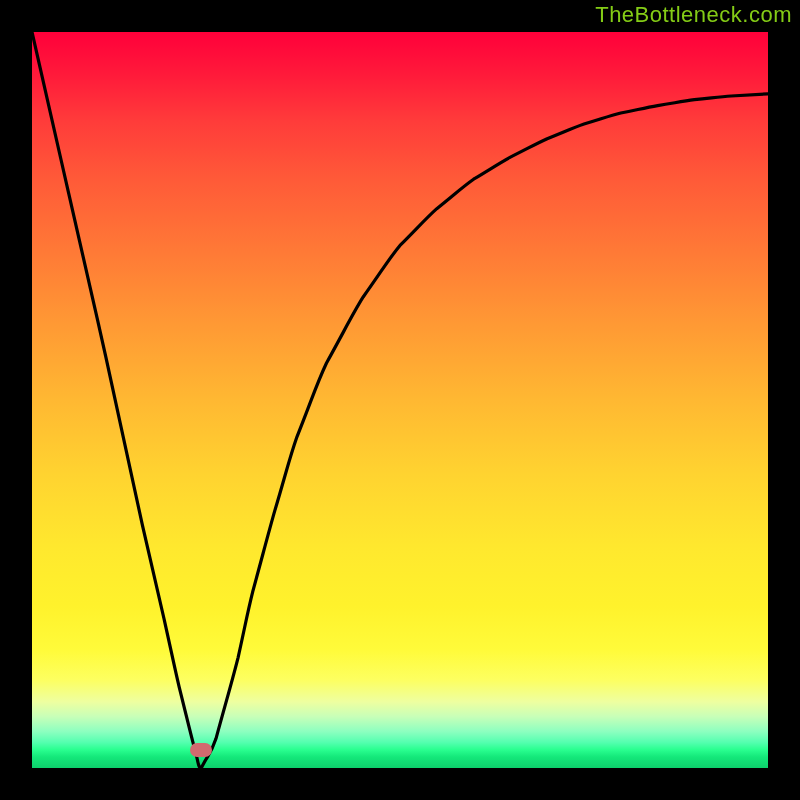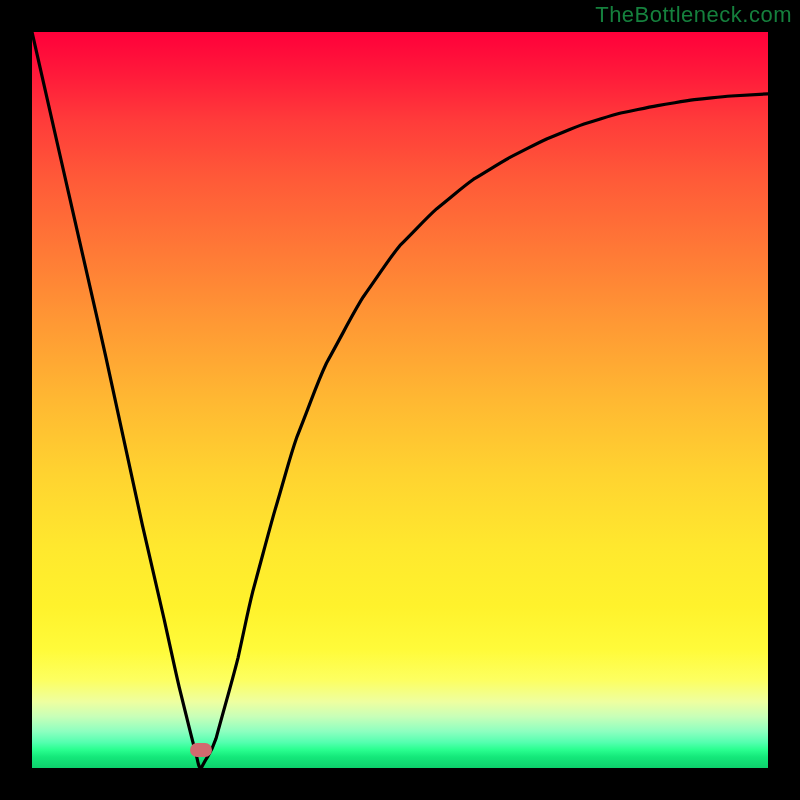--- a/index.html
+++ b/index.html
@@ -14,21 +14,21 @@
   .frame {
     position: relative;
     width: 800px;
     height: 800px;
     background: #000;
   }
   .attribution {
     position: absolute;
     top: 2px;
     right: 8px;
-    color: #15803d;
+    color: #84cc16;
     font-size: 22px;
     font-weight: 500;
     letter-spacing: 0.5px;
     z-index: 10;
   }
   .plot-area {
     position: absolute;
     left: 32px;
     top: 32px;
     width: 736px;   

